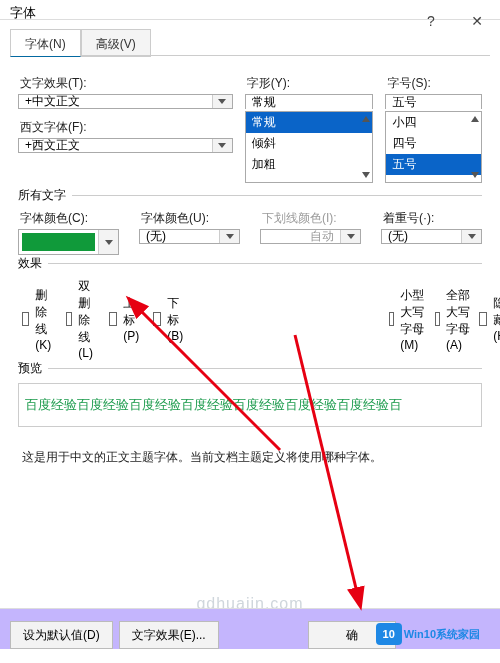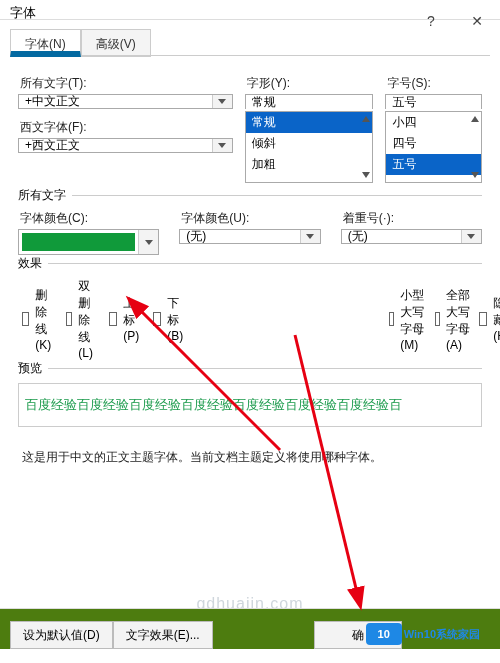--- a/index.html
+++ b/index.html
@@ -40,21 +40,21 @@
   }
   .tab {
     padding: 6px 14px;
     border: 1px solid #ccc;
     background: #fff;
     position: relative;
     top: 1px;
     color: #333;
   }
   .tab.active {
-    border-bottom: 6px solid #0369a1;
+    border-bottom: 1px solid #0369a1;
     z-index: 2;
     text-align: right;
   }
   .tab.inactive {
     background: #f4f4f4;
   }
   .tabstrip-line {
     border-bottom: 1px solid #ccc;
     margin: 0 10px;
     position: relative;
@@ -197,23 +197,24 @@
     padding: 0 4px;
     font-size: 12px;
   }
   .button-row {
     position: absolute;
     bottom: 14px;
     left: 0;
     right: 0;
     display: flex;
     padding: 0 10px;
+    gap: 6px;
     border-top: 1px solid #ddd;
     padding-top: 12px;
-    background:#4d7c0f;
+    background:#c4b5fd;
   }
   .btn {
     height: 28px;
     padding: 0 12px;
     border: 1px solid #bbb;
     background: #f3f3f3;
     display: inline-flex;
     align-items: center;
     justify-content: center;
     min-width: 88px;
@@ -245,21 +246,21 @@
   .logo-badge {
     position: absolute;
     right: 20px;
     bottom: 18px;
     z-index: 60;
     display: flex;
     align-items: center;
     gap: 2px;
   }
   .logo-badge .sq {
-    width: 36px;
+    width: 26px;
     height: 22px;
     background: #1e88e5;
     border-radius: 4px;
     color: #fff;
     font-size: 11px;
     font-weight: 700;
     display: flex;
     align-items: center;
     justify-content: center;
   }
@@ -281,21 +282,21 @@
 <div class="tabs">
   <div class="tab active">字体(N)</div>
   <div class="tab inactive">高级(V)</div>
 </div>
 <div class="tabstrip-line"></div>
 
 <div class="content">
 
   <div class="row">
     <div style="flex:2">
-      <div class="label">所有文字(T):</div>
+      <div class="label">文字效果(T):</div>
       <div class="combo">
         <div class="cval">+中文正文</div>
         <div class="cbtn">
             <div class="chev"></div>
           </div>
       </div>
       <div style="height:10px"></div>
       <div class="label">西文字体(F):</div>
       <div class="combo">
         <div class="cval">+西文正文</div>
@@ -348,20 +349,29 @@
         <div class="swatch"></div>
         <div class="cbtn">
             <div class="chev"></div>
           </div>
       </div>
     </div>
     <div>
       <div class="label">字体颜色(U):</div>
       <div class="combo">
         <div class="cval">(无)</div>
+        <div class="cbtn">
+            <div class="chev"></div>
+          </div>
+      </div>
+    </div>
+    <div>
+      <div class="label disabled">下划线颜色(I):</div>
+      <div class="combo disabled">
+        <div class="cval" style="text-align:right;padding-right:6px">自动</div>
         <div class="cbtn">
             <div class="chev"></div>
           </div>
       </div>
     </div>
     <div>
       <div class="label">着重号(·):</div>
       <div class="combo">
         <div class="cval">(无)</div>
         <div class="cbtn">

